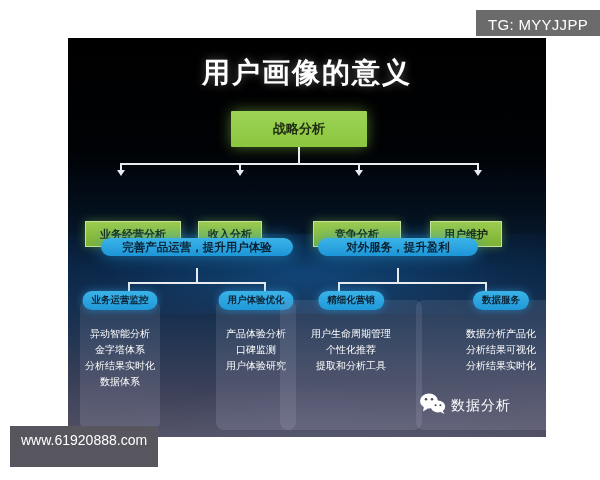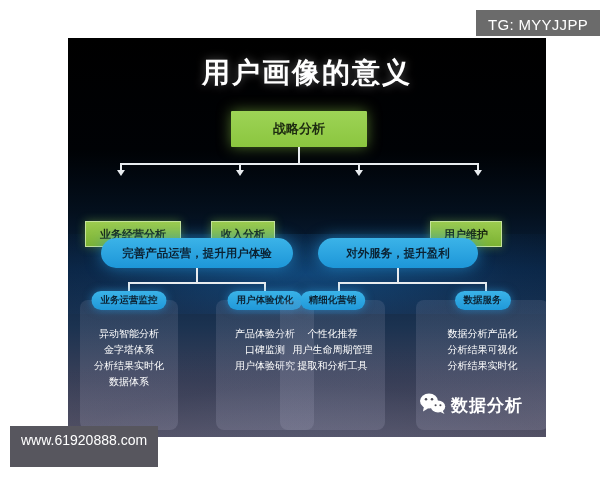--- a/index.html
+++ b/index.html
@@ -96,38 +96,38 @@
     font-size: 11px;
     font-weight: bold;
     box-sizing: border-box;
     margin-top: 44px;
   }
 
   
   .row3-box {
     position: absolute;
     top: 200px;
-    height: 30px;
+    height: 18px;
     border-radius: 15px;
     background: linear-gradient(to bottom, #3bb3e8 0%, #1d96d8 100%);
     box-shadow: 0 0 16px rgba(40,160,230,0.6);
     display: flex;
     align-items: center;
     justify-content: center;
     color: #0b2233;
     font-size: 11.5px;
     font-weight: bold;
     box-sizing: border-box;
   }
 
   
   .card {
     position: absolute;
     top: 262px;
-    width: 98px;
+    width: 80px;
     height: 130px;
     border-radius: 8px;
     background: linear-gradient(to bottom, rgba(150,155,180,0.17) 0%, rgba(160,160,185,0.24) 100%);
   }
   .card-head {
     position: absolute;
     left: 50%;
     transform: translateX(-50%);
     top: -9px;
     padding: 0 9px;
@@ -148,37 +148,37 @@
     left: 0; right: 0;
     top: 26px;
     text-align: center;
   }
   .card-list div {
     color: #ffffff;
     font-size: 10px;
     line-height: 16px;
     white-space: nowrap;
   }
-  .card.wide { width: 105px; }
+  .card.wide { width: 142px; }
   .card.wide .card-list div { font-size: 10px; }
 
   
   #wechat {
     position: absolute;
     left: 352px;
     top: 355px;
     display: flex;
     align-items: center;
     gap: 5px;
   }
   #wechat .wc-icon { display: block; }
   #wechat .wc-text {
     color: #ffffff;
-    font-size: 17px;
-    font-weight: bold;
+    font-size: 14px;
+    font-weight: normal;
     letter-spacing: 1px;
   }
 
   
   #tg-badge {
     position: absolute;
     right: 0;
     top: 10px;
     background: #6b6b6b;
     color: #ffffff;
@@ -218,22 +218,25 @@
   <div class="conn v" style="left:409px; top:125px; height:8px;"></div>
 
   <div class="arrow" style="left:49px;  top:132px;"></div>
   <div class="arrow" style="left:168px; top:132px;"></div>
   <div class="arrow" style="left:287px; top:132px;"></div>
   <div class="arrow" style="left:406px; top:132px;"></div>
 
   <div class="row2-box" style="left:17px; width:96px;">
     <span>业务经营分析</span>
   </div>
-  <div class="row2-box" style="left:143px; width:64px;">
+  <div class="row2-box" style="left:130px; width:64px;">
     <span>收入分析</span>
+  </div>
+  <div class="row2-box" style="left:245px; width:88px;">
+    <span>竞争分析</span>
   </div>
   <div class="row2-box" style="left:362px; width:72px;">
     <span>用户维护</span>
   </div>
 
   <div class="row3-box" style="left:33px; width:192px;">
     <span>完善产品运营，提升用户体验</span>
   </div>
   <div class="row3-box" style="left:250px; width:160px;">
     <span>对外服务，提升盈利</span>
@@ -268,22 +271,22 @@
     <div class="card-list">
       <div>产品体验分析</div>
       <div>口碑监测</div>
       <div>用户体验研究</div>
     </div>
   </div>
 
   <div class="card wide" style="left:212px;">
     <div class="card-head">精细化营销</div>
     <div class="card-list">
+      <div>用户生命周期管理</div>
       <div>个性化推荐</div>
-      <div>用户生命周期管理</div>
       <div>提取和分析工具</div>
     </div>
   </div>
 
   <div class="card wide" style="left:348px;padding-left:28px;">
     <div class="card-head">数据服务</div>
     <div class="card-list">
       <div>数据分析产品化</div>
       <div>分析结果可视化</div>
       <div>分析结果实时化</div>

